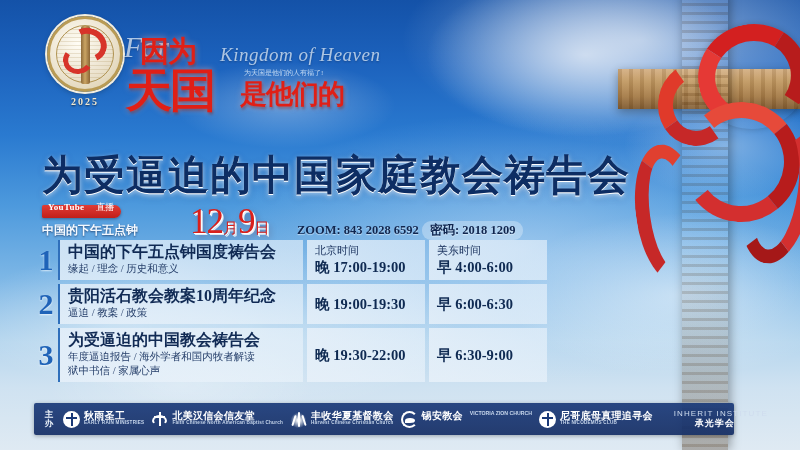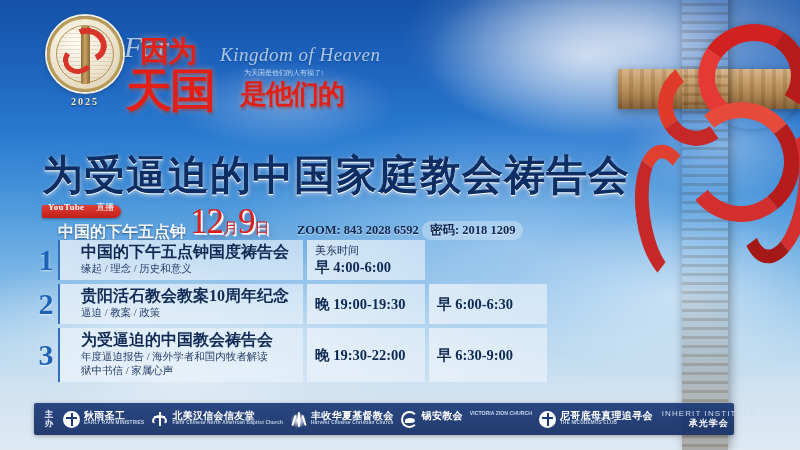--- a/index.html
+++ b/index.html
@@ -147,21 +147,21 @@
     border-radius:2px 8px 8px 2px;
     display:flex; align-items:center; gap:12px;
     box-shadow:0 1px 3px rgba(0,0,0,.35);
   }
   .yt-badge .yt-txt {
     color:#fff; font-size:9px; font-weight:bold; font-family:"Liberation Serif",serif;
     letter-spacing:.3px; line-height:1;
   }
   .yt-badge .yt-zb { color:#fff; font-size:9px; line-height:1;}
   .five-pm {
-    position:absolute; left:16px; top:17px; color:#f4f9ff; font-size:16px;
+    position:absolute; left:0; top:17px; color:#f4f9ff; font-size:12px;
     font-family:"Liberation Serif",serif; font-weight:bold; white-space:nowrap;
     text-shadow:0 1px 2px rgba(0,20,60,.6);
   }
   .date-big {
     position:absolute; left:148px; top:-3px; white-space:nowrap;
     font-family:"Liberation Serif",serif; font-weight:normal;
     color:#d9201c;
     text-shadow:1px 1px 0 #fff, 2px 2px 0 rgba(255,255,255,.8), 3px 4px 6px rgba(100,0,0,.35);
   }
   .date-big .num { font-size:35px; letter-spacing:-1px;}
@@ -186,21 +186,21 @@
   .srow { display:flex; align-items:stretch; margin-bottom:4px; }
   .s-num {
     width:24px; flex:none; display:flex; align-items:center; justify-content:center;
     font-family:"Liberation Serif",serif; font-weight:bold; font-size:30px;
     color:#1f63b8; text-shadow:0 1px 2px rgba(255,255,255,.7);
   }
   .s-main {
     width:245px; flex:none;
     background:linear-gradient(90deg, rgba(232,241,250,.80), rgba(236,244,251,.62));
     border-left:2px solid #2f6fbb;
-    padding:3px 6px 4px 21px;
+    padding:3px 6px 4px 8px;
   }
   .s-title {
     font-family:"Liberation Serif",serif; font-weight:bold; font-size:16px;
     color:#102a54; white-space:nowrap; line-height:1.18;
   }
   .s-sub {
     font-family:"Liberation Serif",serif; font-size:10.5px; color:#27406b;
     white-space:nowrap; line-height:1.35;
   }
   .s-time {
@@ -224,21 +224,21 @@
     line-height:1.05; text-align:center; width:14px; flex:none; font-weight:bold;
   }
   .sponsor { display:flex; align-items:flex-start; gap:4px; margin-left:7px; flex:none;}
   .sp-logo { width:17px; height:17px; flex:none; position:relative; }
   .sp-text { display:flex; flex-direction:column; line-height:1.05; }
   .sp-cn { font-family:"Liberation Serif",serif; color:#ffffff; font-size:10px; font-weight:bold; white-space:nowrap; letter-spacing:.3px;}
   .sp-en { color:#c8d7ec; font-size:4.6px; white-space:nowrap; letter-spacing:.25px; font-weight:bold;}
   .sp-en-r { color:#c8d7ec; font-size:5.2px; white-space:nowrap; line-height:1.15; font-weight:bold;}
   .sp-side { display:flex; flex-direction:column; margin-left:3px;}
   .inherit { display:flex; flex-direction:column; margin-left:9px; line-height:1.15;}
-  .inherit-en { color:#cfdcee; font-size:8px; letter-spacing:1.1px; white-space:nowrap;}
+  .inherit-en { color:#cfdcee; font-size:8px; letter-spacing:1.1px; white-space:nowrap;margin-left:12px;}
   .inherit-cn { color:#ffffff; font-family:"Liberation Serif",serif; font-size:9px; font-weight:bold; letter-spacing:1px; text-align:center;}
 
   
   .mark-circle {
     position:absolute; inset:0; border-radius:50%;
     background:#ffffff;
   }
   .mark-cross-v { position:absolute; left:50%; top:2px; width:2px; height:13px; margin-left:-1px; background:#1a3978;}
   .mark-cross-h { position:absolute; left:3px; top:6px; width:11px; height:2px; background:#1a3978;}
   .mark-wheat {
@@ -312,20 +312,24 @@
 
   <div class="schedule">
 
     <div class="srow">
       <div class="s-num">1</div>
       <div class="s-main">
         <div class="s-title">中国的下午五点钟国度祷告会</div>
         <div class="s-sub">缘起 / 理念 / 历史和意义</div>
       </div>
       <div class="s-time">
+        <div class="s-tz">北京时间</div>
+        <div class="s-val">晚 17:00-19:00</div>
+      </div>
+      <div class="s-time">
         <div class="s-tz">美东时间</div>
         <div class="s-val">早 4:00-6:00</div>
       </div>
     </div>
 
     <div class="srow">
       <div class="s-num">2</div>
       <div class="s-main">
         <div class="s-title">贵阳活石教会教案10周年纪念</div>
         <div class="s-sub">逼迫 / 教案 / 政策</div>

